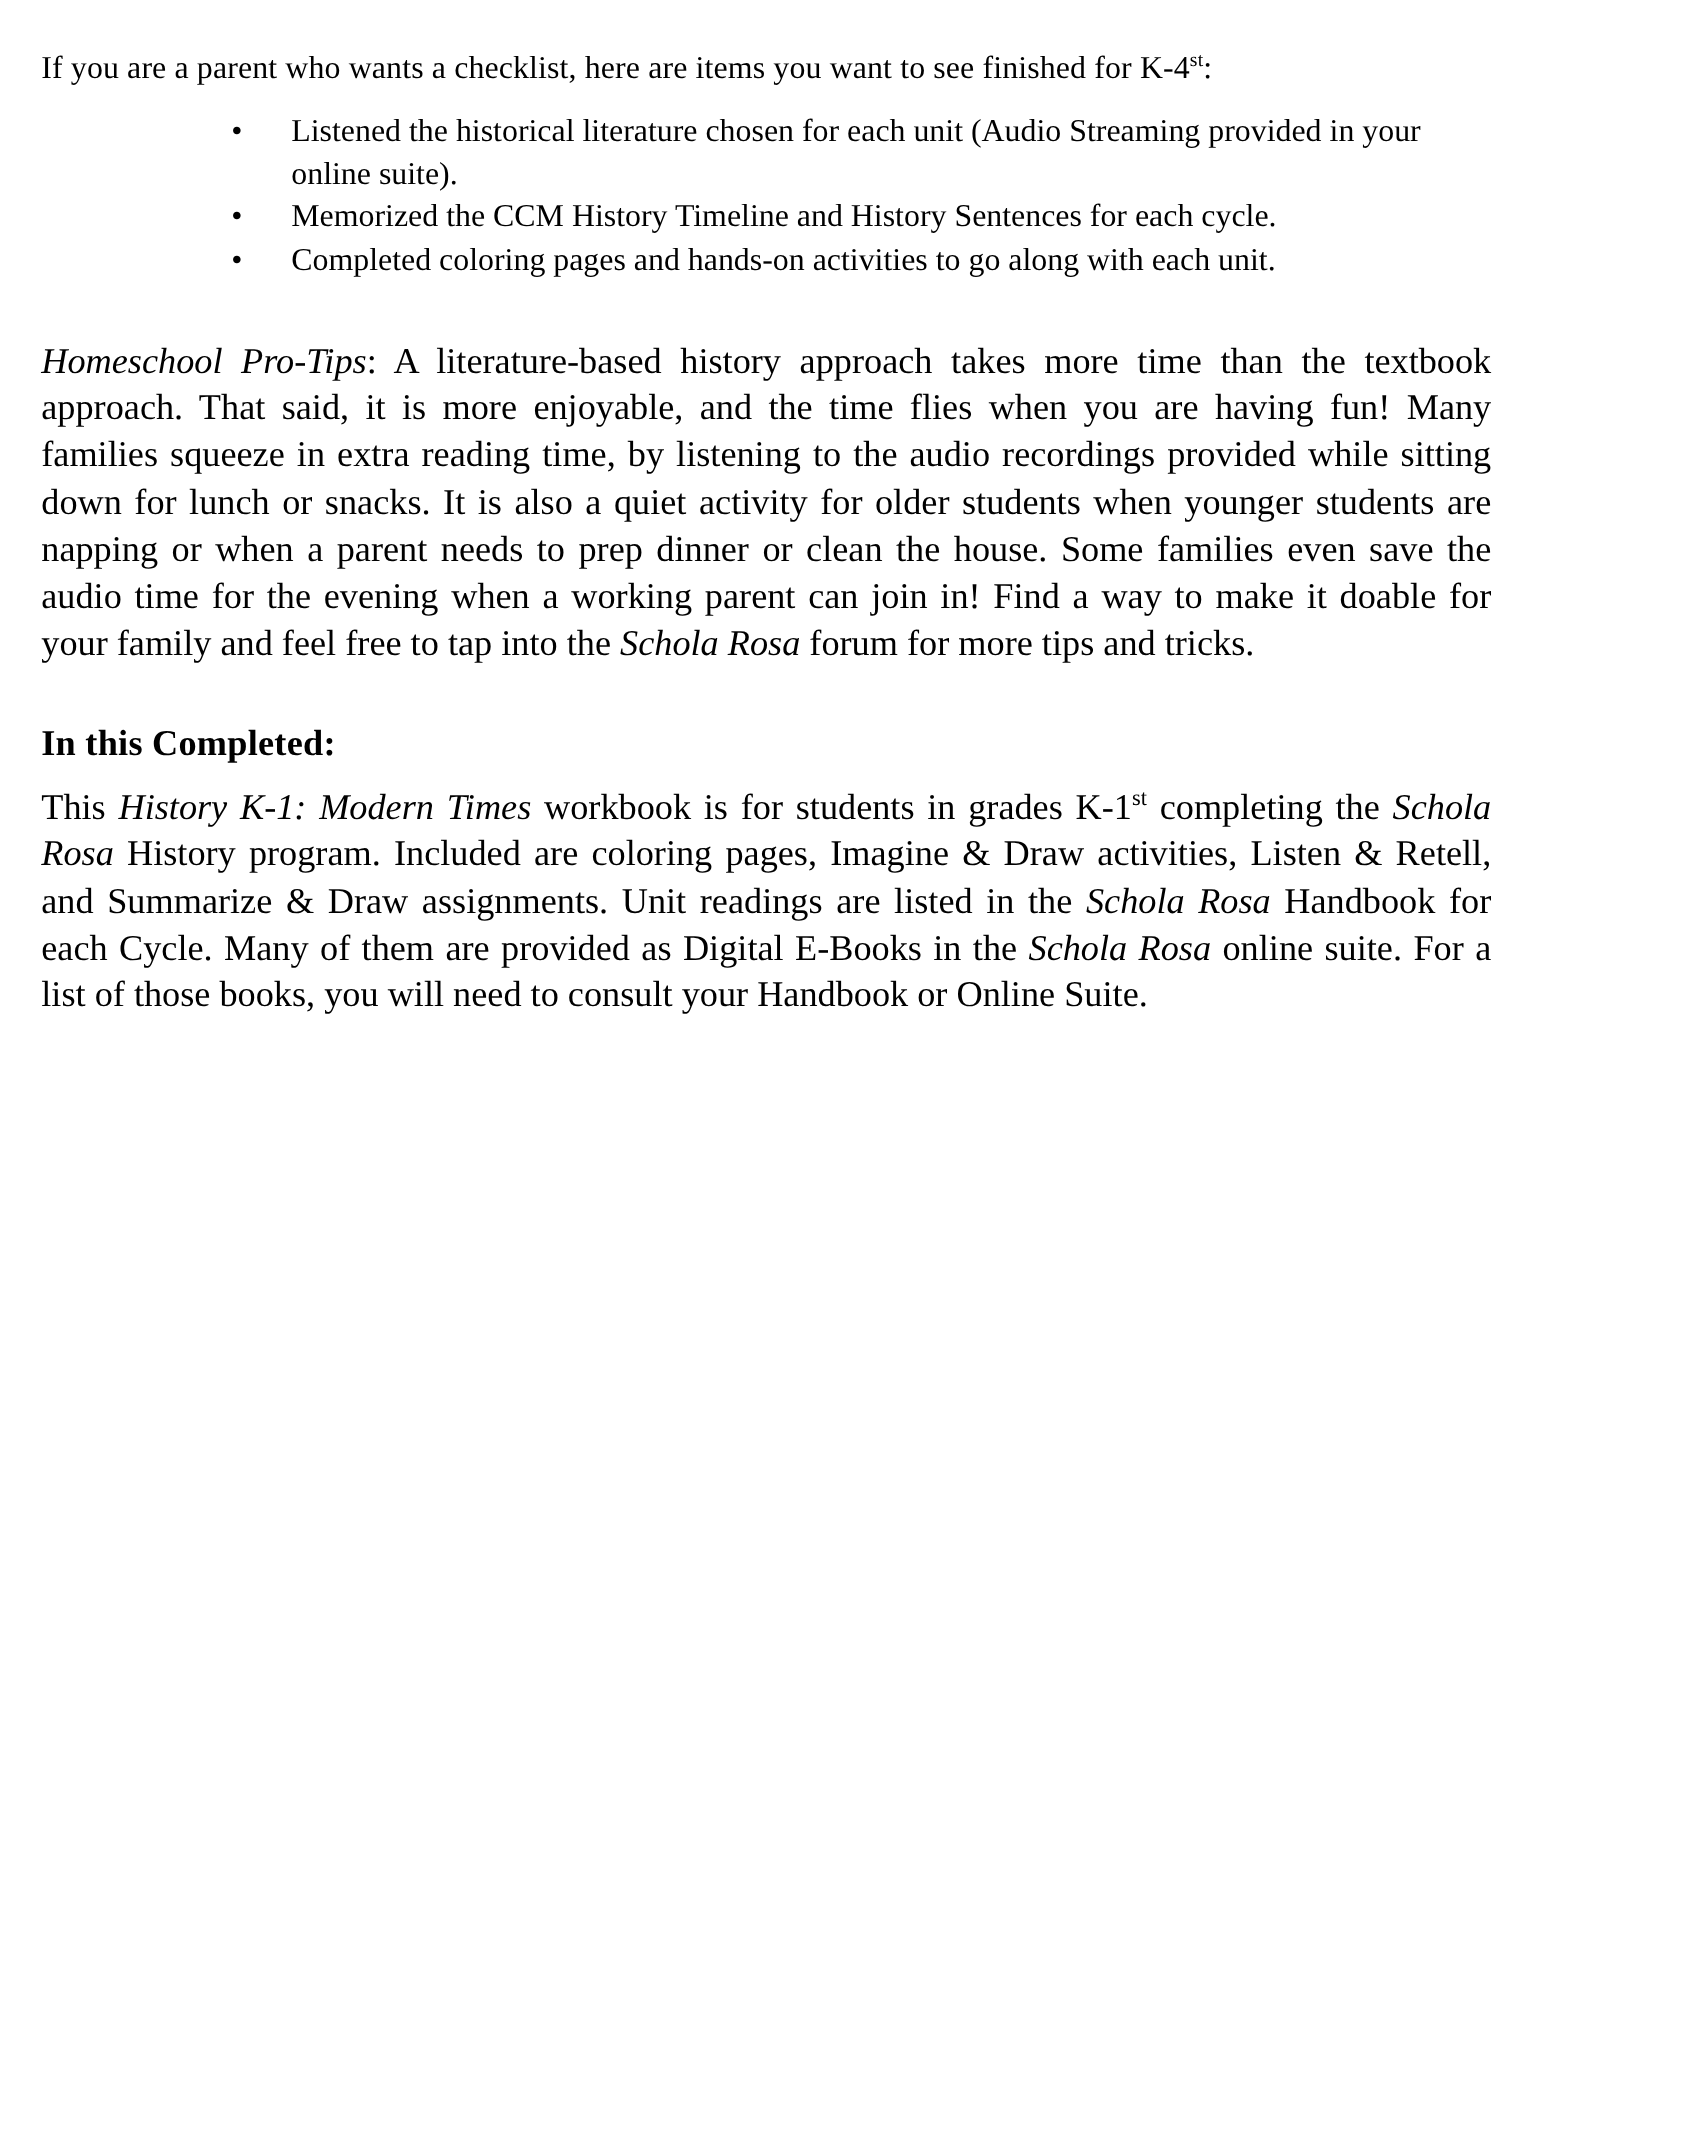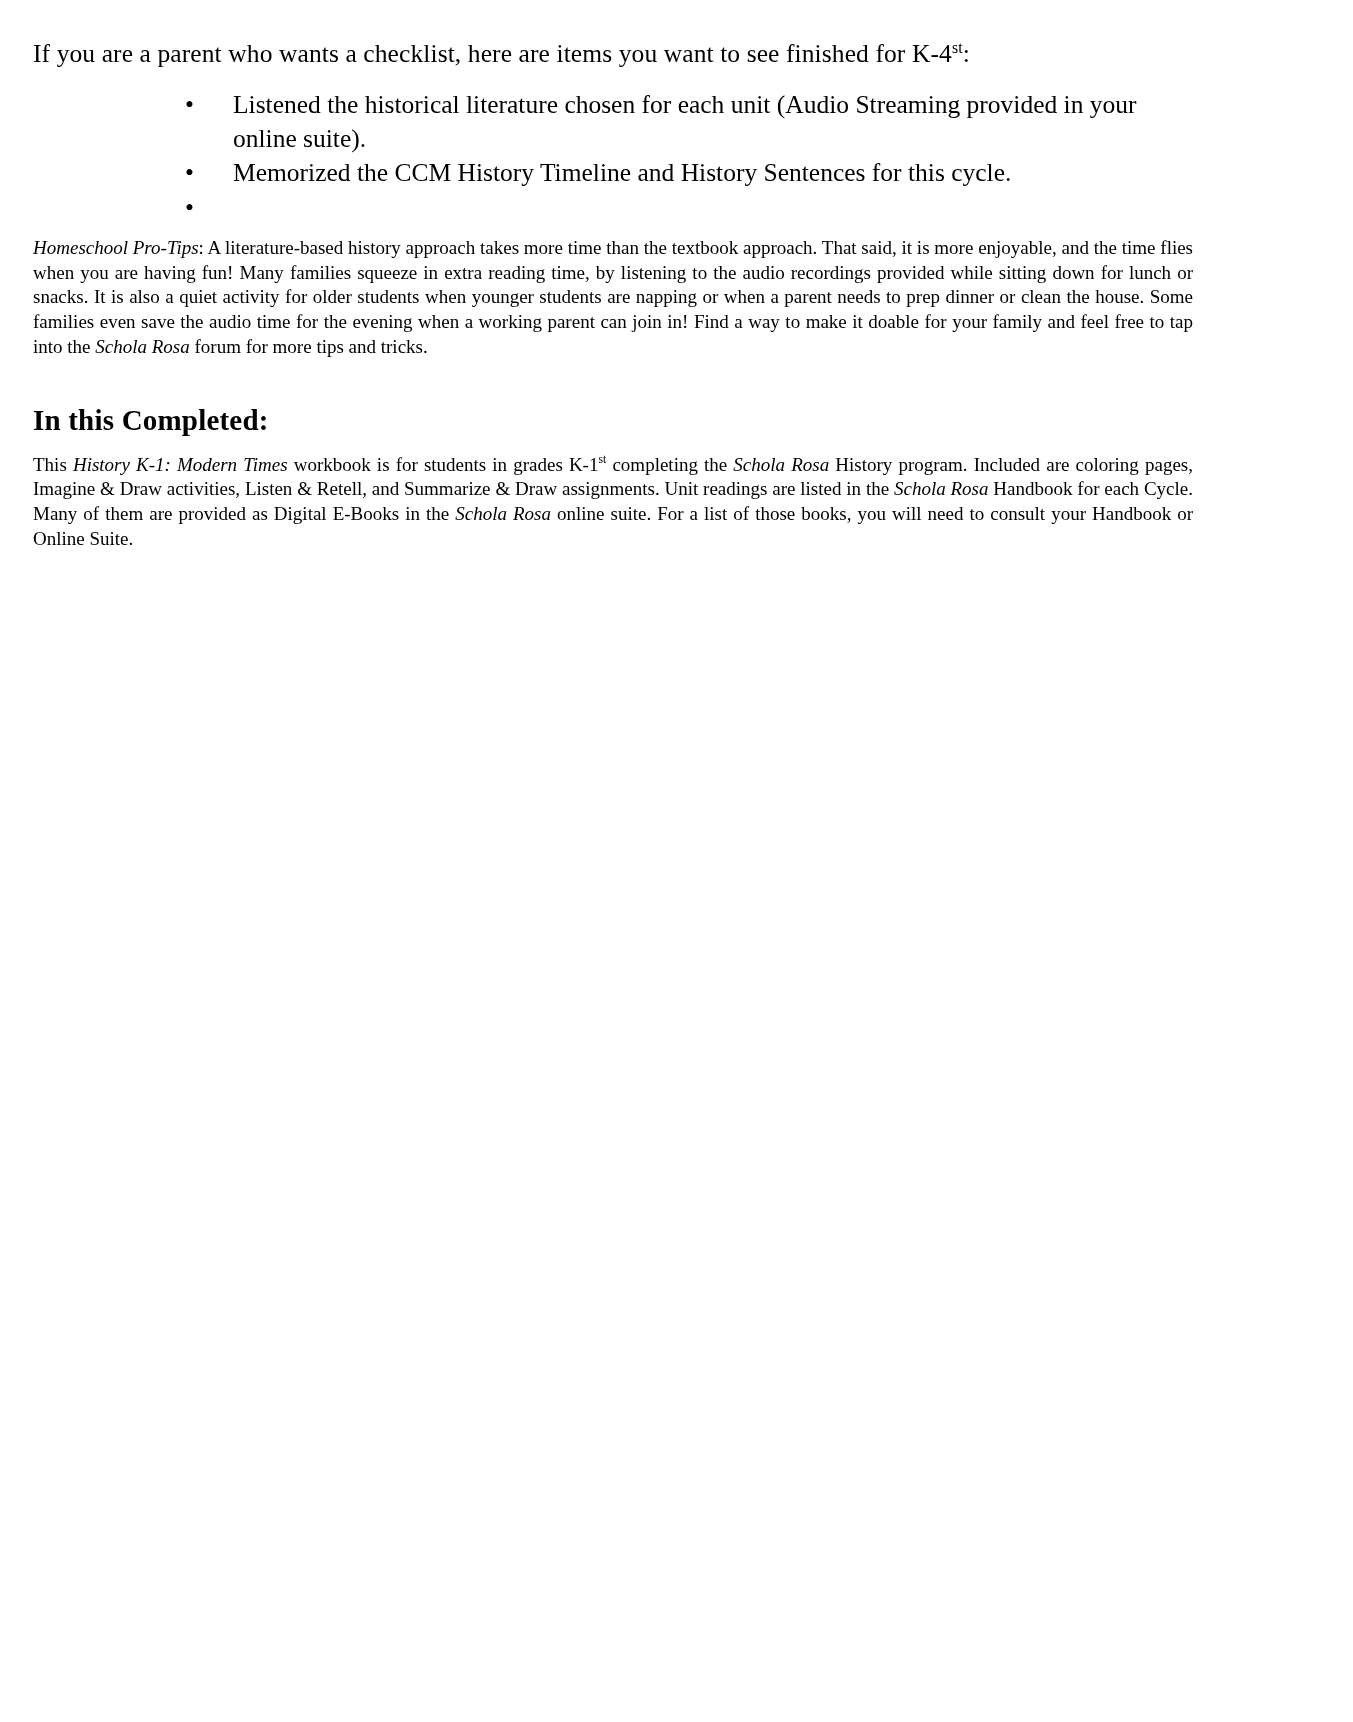--- a/index.html
+++ b/index.html
@@ -55,21 +55,21 @@
     position: absolute;
     left: 152px;
     top: 0;
     font-size: 25.5px;
     line-height: 1.32;
   }
   .checklist li.wrap {
     padding-right: 30px;
   }
   .para {
-    font-size: 19px;
+    font-size: 29px;
     line-height: 1.30;
     text-align: justify;
     text-justify: inter-word;
     margin: 0;
     hyphens: none;
   }
   .para.protips {
     margin-top: 46px;
   }
   .para.workbook-body {
@@ -87,22 +87,22 @@
 </style>
 </head>
 <body>
 
 <div class="page">
 
   <p class="intro-line"><span>If you are a parent who wants a checklist, here are items you want to see finished for K-4</span><sup>st</sup><span>:</span></p>
 
   <ul class="checklist">
     <li class="wrap"><span class="bullet">•</span><span>Listened the historical literature chosen for each unit (Audio Streaming provided in your online suite).</span></li>
-    <li><span class="bullet">•</span><span>Memorized the CCM History Timeline and History Sentences for this cycle.</span></li>
-    <li><span class="bullet">•</span></li>
+    <li><span class="bullet">•</span><span>Memorized the CCM History Timeline and History Sentences for each cycle.</span></li>
+    <li><span class="bullet">•</span><span>Completed coloring pages and hands-on activities to go along with each unit.</span></li>
   </ul>
 
   <p class="para protips"><em class="it">Homeschool Pro-Tips</em><span>: A literature-based history approach takes more time than the textbook approach. That said, it is more enjoyable, and the time flies when you are having fun! Many families squeeze in extra reading time, by listening to the audio recordings provided while sitting down for lunch or snacks. It is also a quiet activity for older students when younger students are napping or when a parent needs to prep dinner or clean the house.  Some families even save the audio time for the evening when a working parent can join in! Find a way to make it doable for your family and feel free to tap into the </span><em class="it">Schola Rosa</em><span> forum for more tips and tricks.</span></p>
 
   <h2 class="section-heading">In this Completed:</h2>
 
   <p class="para workbook-body"><span>This </span><em class="it">History K-1: Modern Times</em><span> workbook is for students in grades K-1</span><sup>st</sup><span> completing the </span><em class="it">Schola Rosa</em><span> History program. Included are coloring pages, Imagine &amp; Draw activities, Listen &amp; Retell, and Summarize &amp; Draw assignments. Unit readings are listed in the </span><em class="it">Schola Rosa</em><span> Handbook for each Cycle. Many of them are provided as Digital E-Books in the </span><em class="it">Schola Rosa</em><span> online suite. For a list of those books, you will need to consult your Handbook or Online Suite.</span></p>
 
 </div>
 

